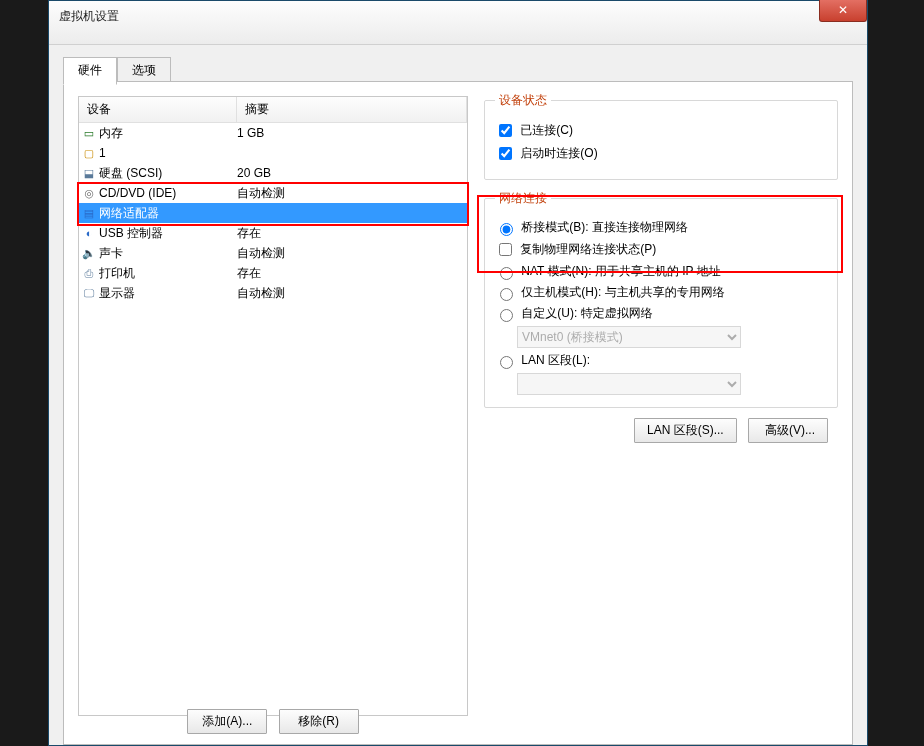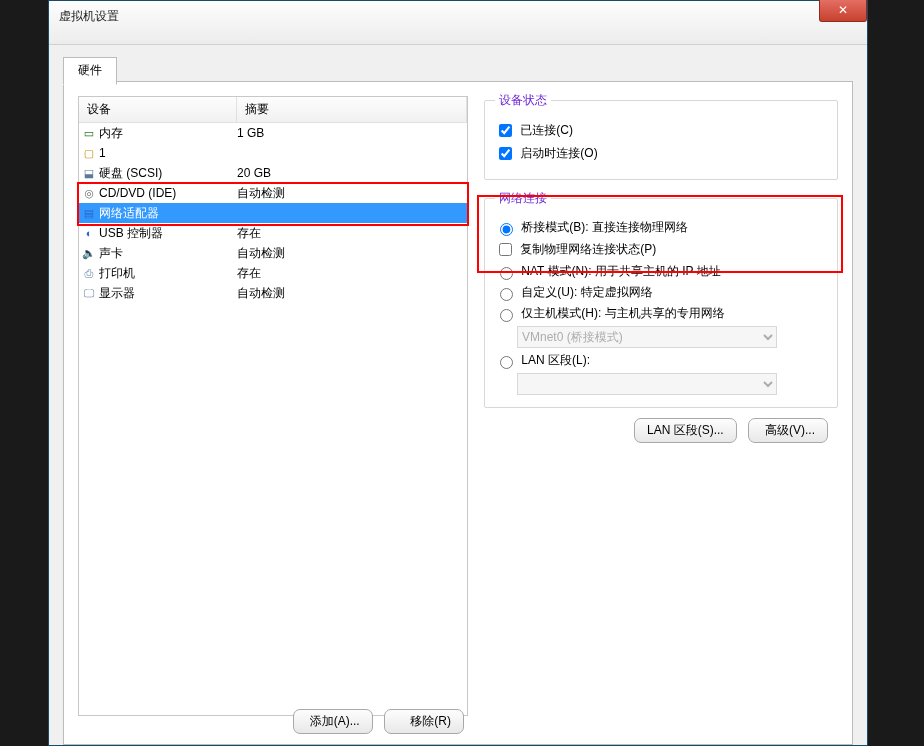--- a/index.html
+++ b/index.html
@@ -13,21 +13,21 @@
   border-bottom: 1px solid #d0d0d0; position: relative;
   padding-left: 10px; line-height: 30px; color: #222;
 }
 .close-btn {
   position: absolute; right: 0; top: -1px; width: 48px; height: 22px;
   background: linear-gradient(#e36f63,#c8402e); border: 1px solid #8a2d20;
   border-top: none; border-radius: 0 0 3px 3px; color: #fff; text-align: center;
   line-height: 20px; cursor: pointer; font-family: Arial;
 }
 
-.tabs { position: absolute; left: 14px; top: 56px; display: flex; flex-direction: column; }
+.tabs { position: absolute; left: 14px; top: 56px; display: flex; }
 .tab {
   background: #fff; border: 1px solid #bcbcbc; border-bottom: none;
   padding: 4px 14px 5px; cursor: pointer; margin-right: 0px;
 }
 .tab.active { background: #fff; position: relative; z-index: 3; border-bottom: 1px solid #fff; margin-bottom: -1px;}
 .tab:not(.active) { background: #f0f0f0; }
 
 .panel {
   position: absolute; left: 14px; top: 80px; right: 14px; bottom: 0;
   background: #fff; border: 1px solid #bcbcbc; padding: 14px;
@@ -45,34 +45,34 @@
 .devrow { display: flex; height: 20px; line-height: 20px; cursor: pointer; position: relative; }
 .devrow .ic { width: 20px; text-align: center; font-size: 11px; }
 .devrow .nm { width: 138px; overflow: hidden; white-space: nowrap;}
 .devrow .sm { flex: 1; overflow: hidden; white-space: nowrap;}
 .devrow.sel { background: #3399ff; color: #fff; }
 
 .highlight-box {
   position: absolute; border: 2px solid #ff0000; pointer-events: none;
 }
 
-.btns-bottom { position: absolute; left: 14px; bottom: 10px; width: 390px; text-align: right; }
+.btns-bottom { position: absolute; left: 14px; bottom: 10px; width: 390px; text-align: center; }
 .btn {
   display: inline-block; min-width: 80px; padding: 3px 12px;
   background: linear-gradient(#fdfdfd,#e8e8e8); border: 1px solid #a8a8a8;
-  border-radius: 7px; cursor: pointer; margin: 0 4px;
+  border-radius: 1px; cursor: pointer; margin: 0 4px;
 }
 
 .right { position: absolute; left: 420px; top: 10px; right: 14px; }
 fieldset { border: 1px solid #d8d8d8; border-radius: 2px; margin: 0 0 10px 0; padding: 8px 10px 12px; }
-legend { padding: 0 4px; color: #6d28d9; }
+legend { padding: 0 4px; color: #c2410c; }
 label.chk, label.rdo { display: block; margin: 4px 0; cursor: pointer; }
 input[type=checkbox], input[type=radio] { vertical-align: middle; margin-right: 5px; }
 .indent { margin-left: 22px; }
-select { width: 260px; height: 22px; border: 1px solid #c8c8c8; background:#fff; }
+select { width: 224px; height: 22px; border: 1px solid #c8c8c8; background:#fff; }
 select:disabled { background: #f3f3f3; color: #8a8a8a; }
 .btnrow { text-align: right; margin-top: 6px; padding-right: 6px;}
 
 .ic-mem { color:#2a7a2a; }
 .ic-cpu { color:#c88a00; }
 .ic-hdd { color:#5a7a9a; }
 .ic-cd  { color:#666; }
 .ic-net { color:#2a6ac8; }
 .ic-usb { color:#2a6ac8; }
 .ic-snd { color:#888; }
@@ -182,25 +182,25 @@
         </label>
 
         <div class="highlight-box" style="left:-8px; top:-12px; right:-6px; height:78px;"></div>
 
         <label class="rdo" style="">
           <input type="radio" name="net" style="">
           <span>NAT 模式(N): 用于共享主机的 IP 地址</span>
         </label>
         <label class="rdo">
           <input type="radio" name="net" style="">
+          <span>仅主机模式(H): 与主机共享的专用网络</span>
+        </label>
+        <label class="rdo">
+          <input type="radio" name="net" style="">
           <span>自定义(U): 特定虚拟网络</span>
-        </label>
-        <label class="rdo">
-          <input type="radio" name="net" style="">
-          <span>仅主机模式(H): 与主机共享的专用网络</span>
         </label>
         <div class="indent">
           <select disabled="">
             <option>VMnet0 (桥接模式)</option>
           </select>
         </div>
         <label class="rdo">
           <input type="radio" name="net" style="">
           <span>LAN 区段(L):</span>
         </label>

